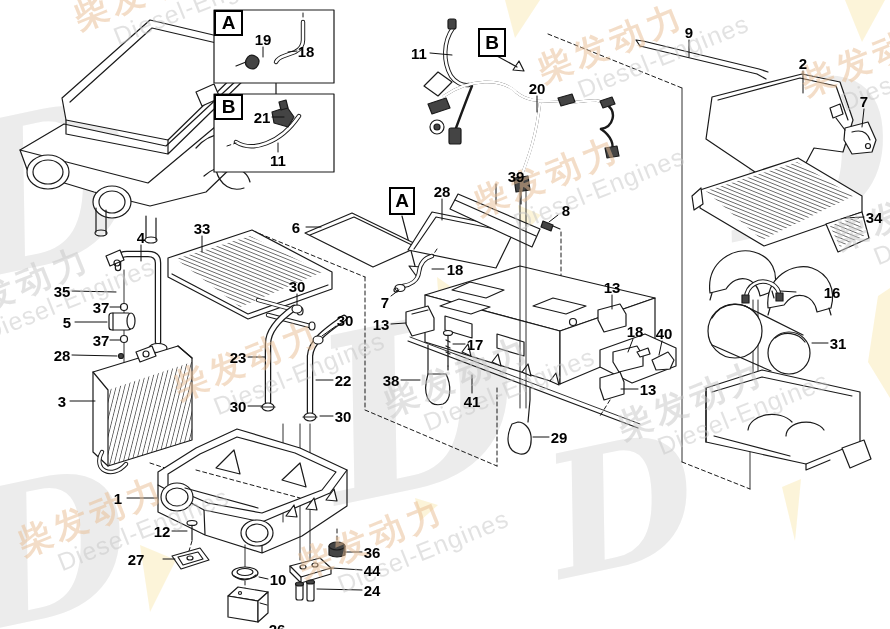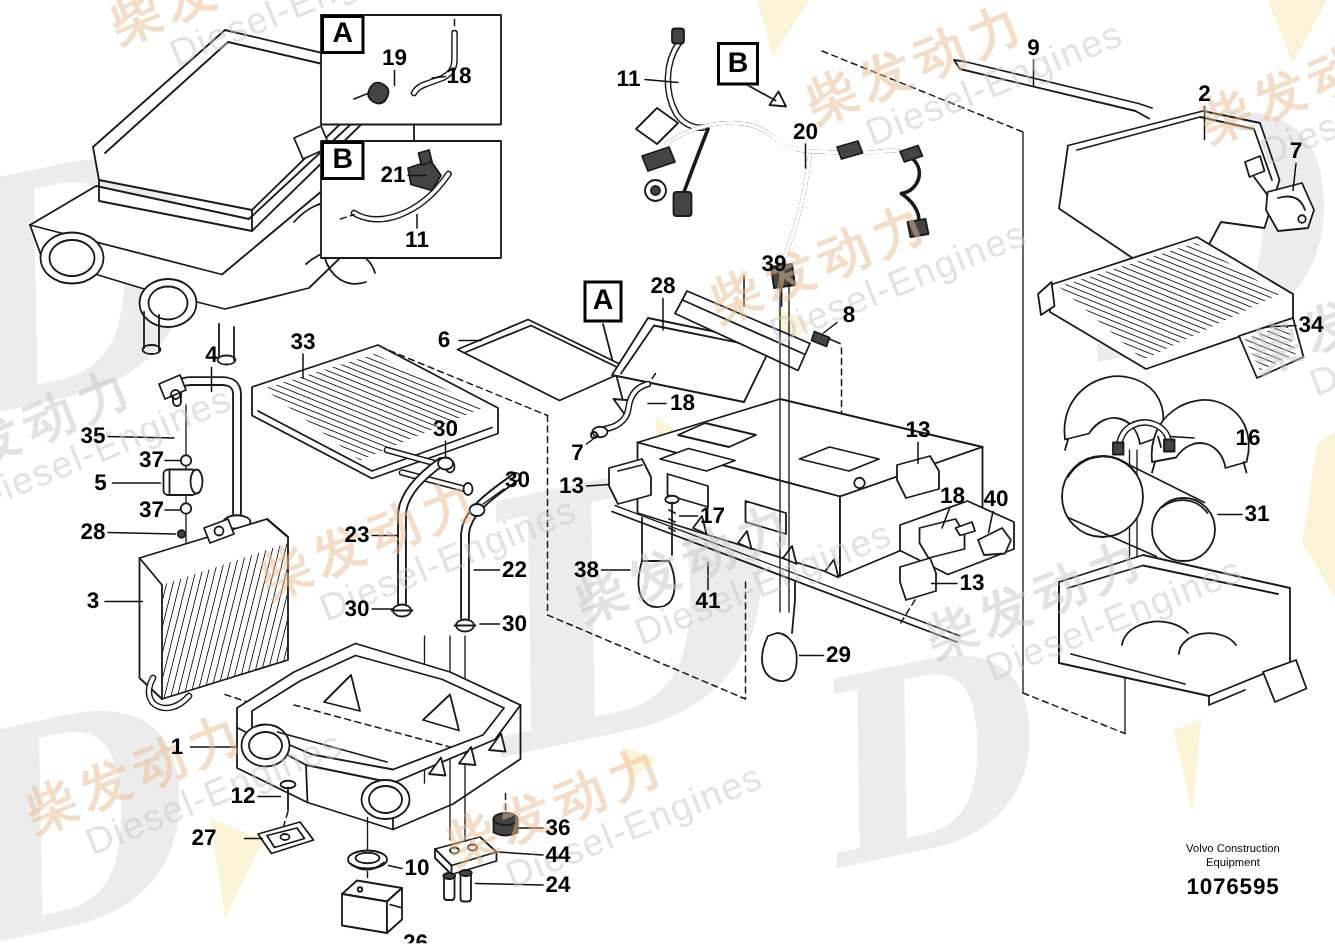--- a/index.html
+++ b/index.html
@@ -515,18 +515,13 @@
       <div class="callout" style="left: 118px; top: 498px;">1</div>
       <div class="callout" style="left: 162px; top: 531px;">12</div>
       <div class="callout" style="left: 136px; top: 559px;">27</div>
       <div class="callout" style="left: 278px; top: 579px;">10</div>
       <div class="callout" style="left: 277px; top: 605px; margin-top: 24px;">26</div>
       <div class="callout" style="left: 372px; top: 552px;">36</div>
       <div class="callout" style="left: 372px; top: 570px;">44</div>
       <div class="callout" style="left: 372px; top: 590px;">24</div>
     </div>
 
-  <div class="footer">
-    <div class="small">Volvo Construction</div>
-    <div class="small">Equipment</div>
-    <div class="pn">1076595</div>
-  </div>
 </div>
 
 </body></html>

